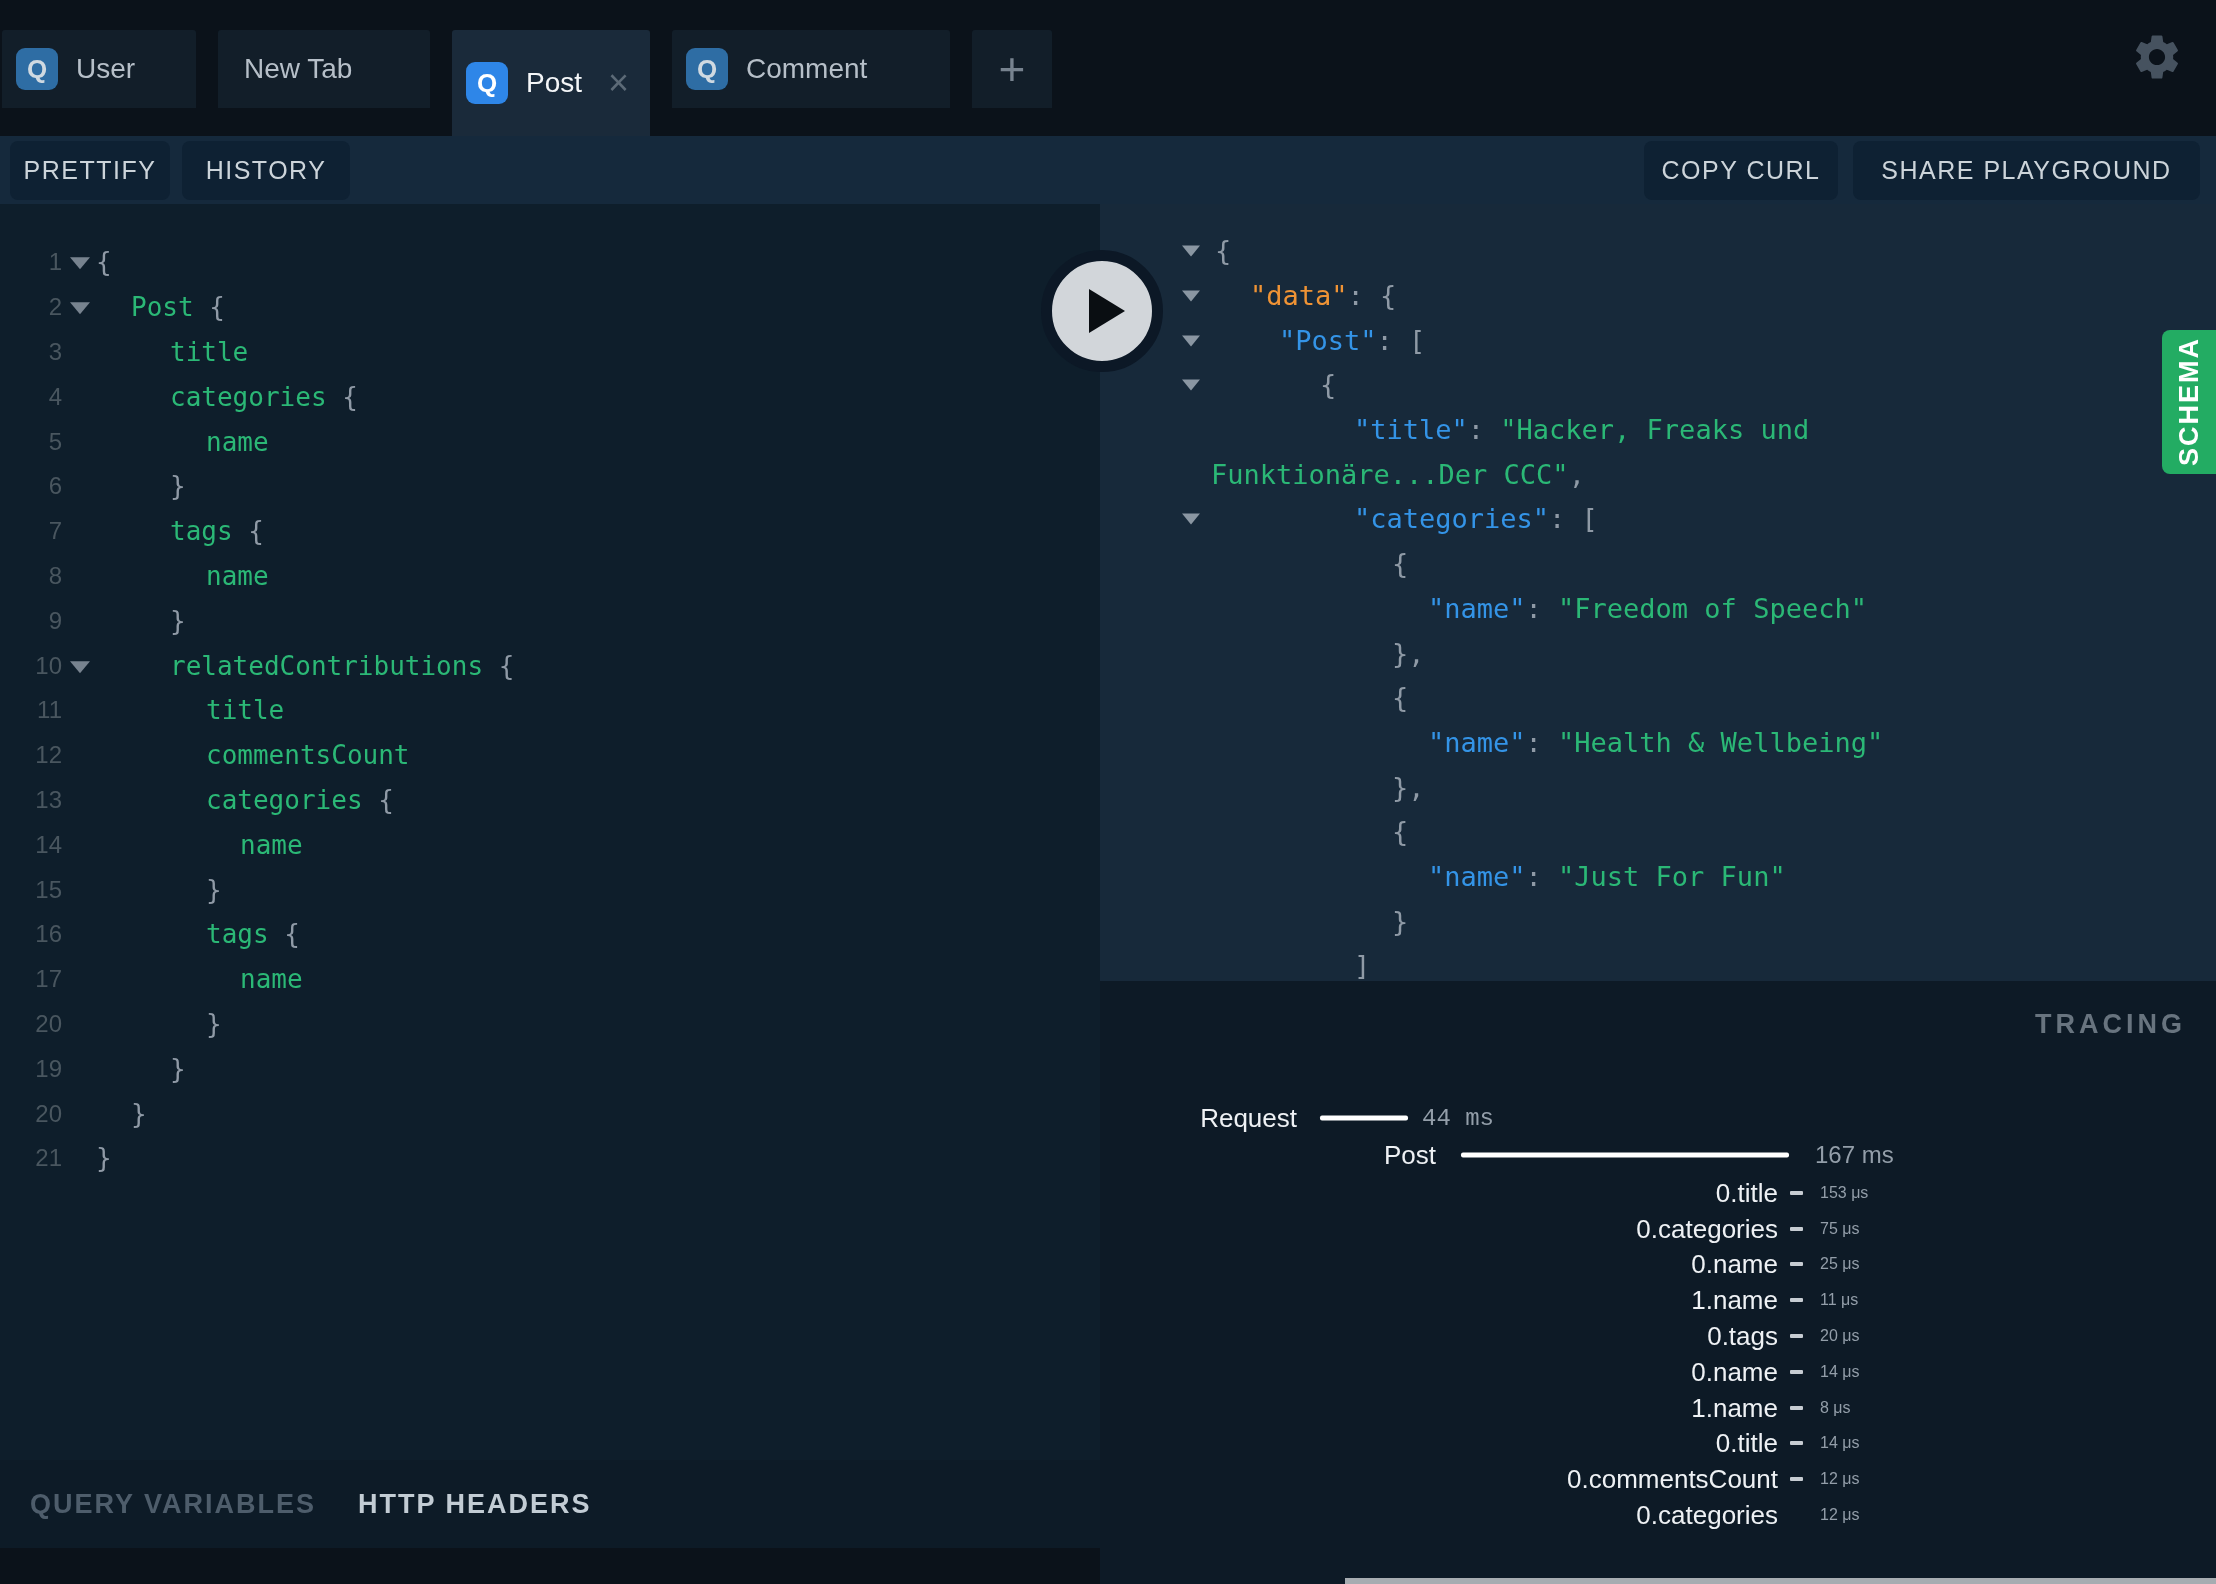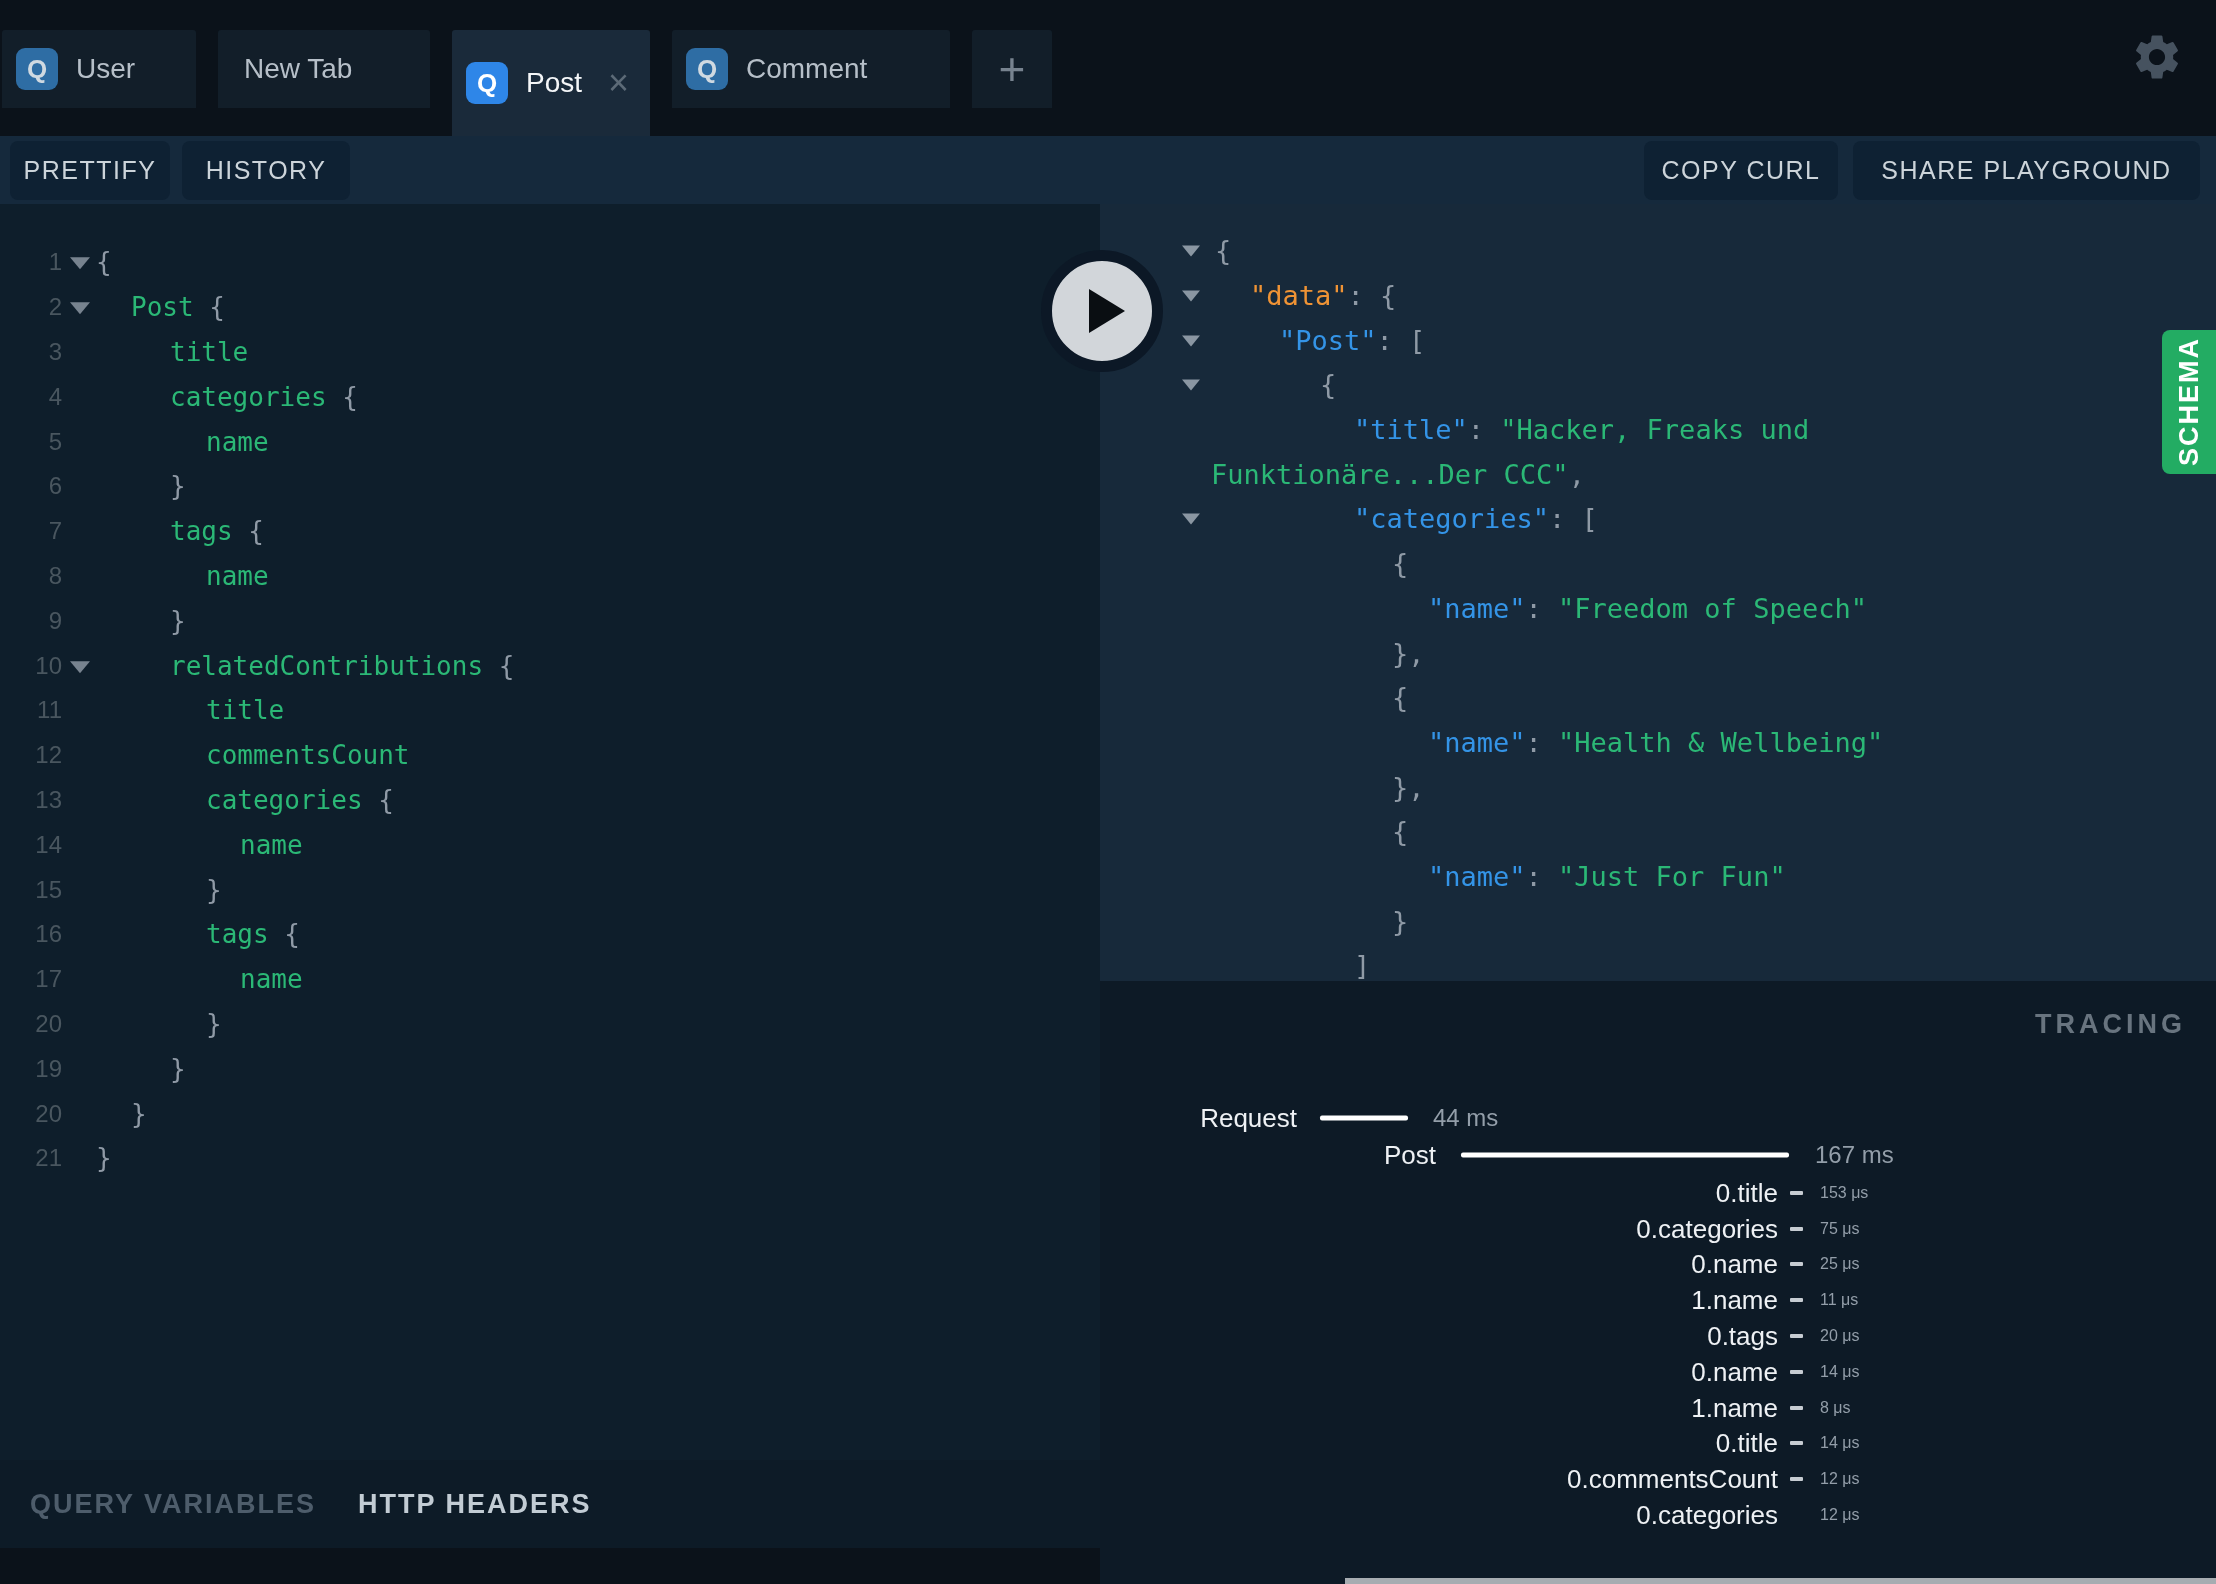--- a/index.html
+++ b/index.html
@@ -273,21 +273,21 @@
 <div id="play-btn">
   <div id="play-tri"></div>
 </div>
 
 <div id="tracing">
   <div id="tracing-title">TRACING</div>
 
   <div class="tr-row" style="top:119px;">
     <span class="tr-label" style="right:919px;">Request</span>
     <span class="tr-bar" style="left:220px; width:88px;"></span>
-    <span class="tr-dur" style="left:333px;">44 ms</span>
+    <span class="tr-dur" style="left:322px;font-family:Liberation Mono, monospace;">44 ms</span>
   </div>
 
   <div class="tr-row" style="top:156px;">
     <span class="tr-label" style="right:780px;">Post</span>
     <span class="tr-bar" style="left:361px; width:328px;"></span>
     <span class="tr-dur" style="left:715px;">167 ms</span>
   </div>
 
   <div id="tr-fields">
       <div class="trf-row">

